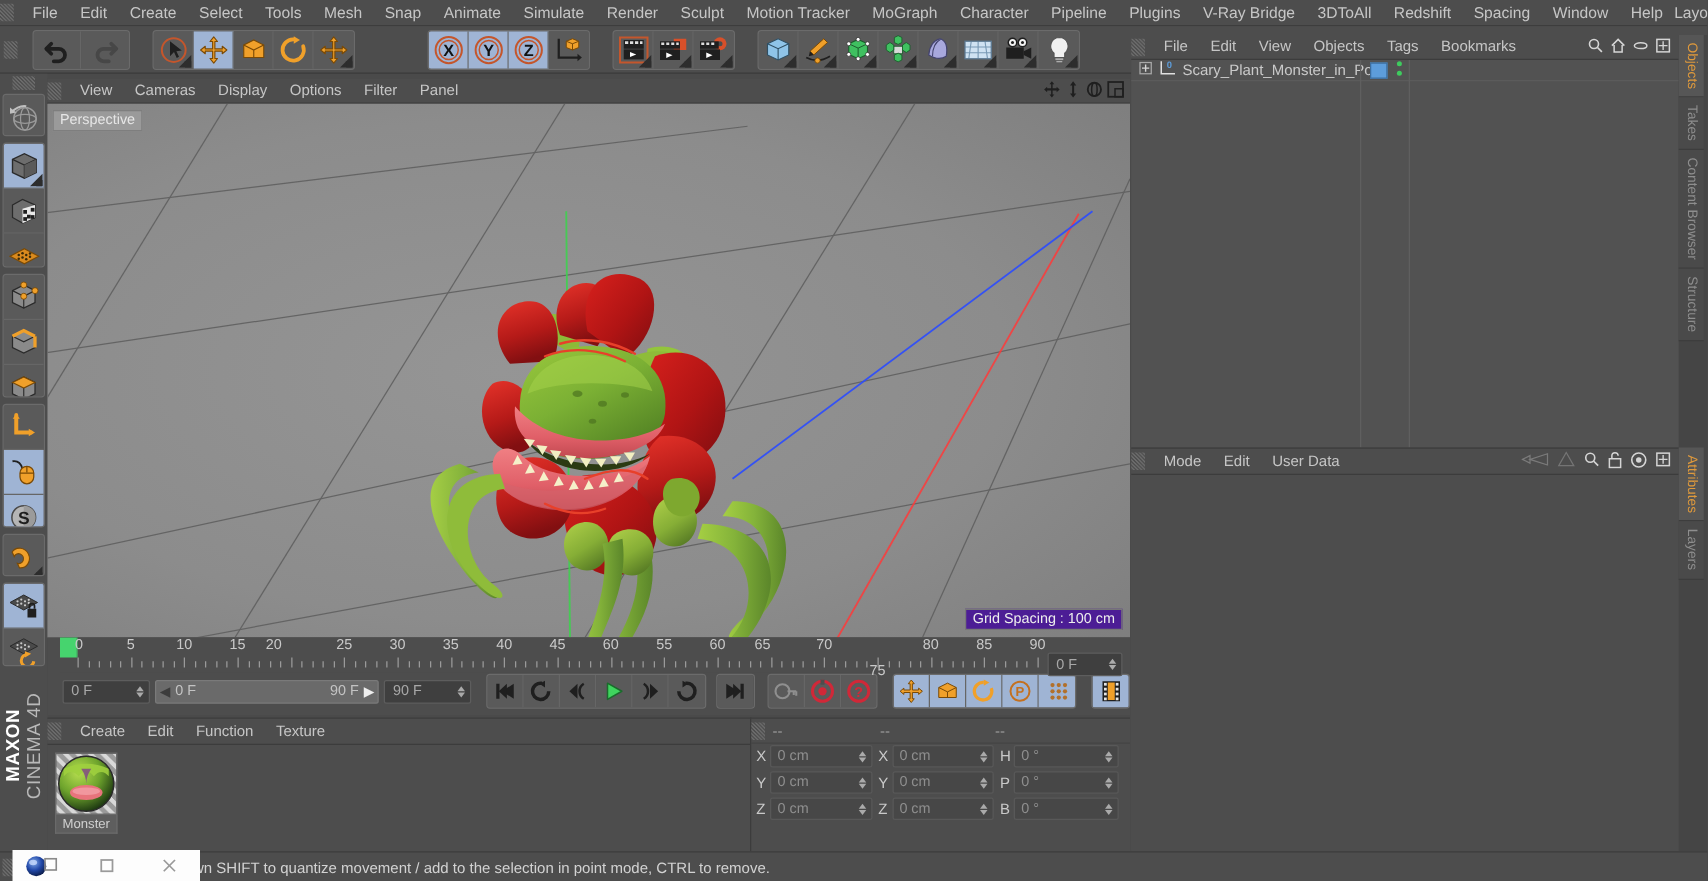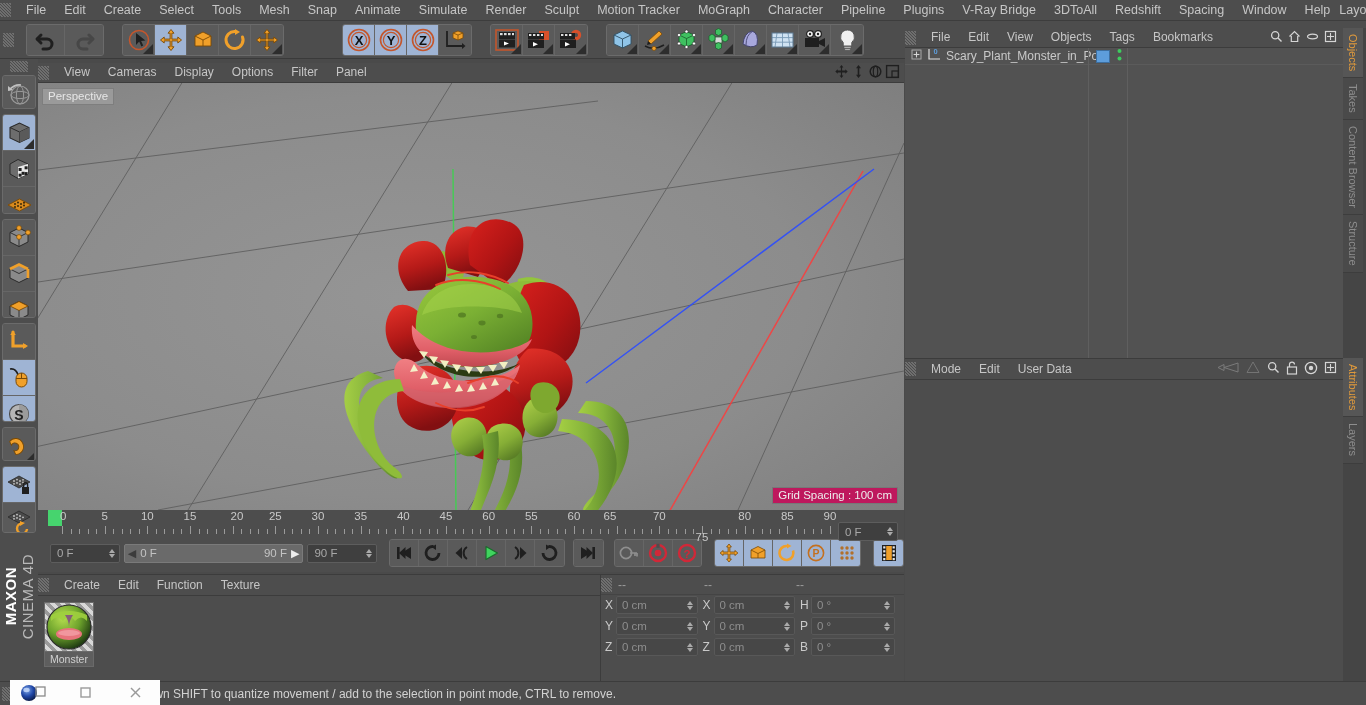--- a/index.html
+++ b/index.html
@@ -106,21 +106,21 @@
     overflow: hidden;
     text-decoration: underline;
   }
   #vp-label {
     position: absolute; left: 4px; top: 5px; z-index: 6;
     background: #9a9a9a; border: 1px solid #7e7e7e;
     color: #e6e6e6; font-size: 11.5px; padding: 1px 5px 2px 5px;
   }
   #grid-spacing {
     position: absolute; right: 6px; bottom: 6px; z-index: 6;
-    background: #be185d; border: 1px solid #777;
+    background: #4c1d95; border: 1px solid #777;
     color: #ededed; font-size: 11.5px; padding: 1px 5px 2px 5px;
   }
 
   
   #timeline { position: absolute; left: 38px; top: 510px; width: 866px; height: 62px; background: #4d4d4d; }
   #tl-ruler { position: relative; height: 28px; margin-left: 10px; background: #4d4d4d; }
   #tl-ruler .tickrow { position:absolute; left:0; bottom:4px; width:100%; height:8px; }
   #tl-ruler .tick { position: absolute; bottom: 0; width: 1px; background: #9a9a9a; }
   #tl-ruler .tl-num {
     position: absolute; top: 0px; font-size: 11.5px; color: #c9c9c9; transform: translateX(-50%);
@@ -808,21 +808,21 @@
 
   <div id="timeline">
     <div id="tl-ruler">
       <div id="tl-playhead"></div>
       <div id="tl-greenline"></div>
       <div id="tl-numbers">
           <div class="tl-num" style="left: 14px; transform: translateX(-2px);">0</div>
           <div class="tl-num" style="left: 56.6667px;">5</div>
           <div class="tl-num" style="left: 99.3333px;">10</div>
           <div class="tl-num" style="left: 142px;">15</div>
-          <div class="tl-num" style="left: 189px;">20</div>
+          <div class="tl-num" style="left: 171px;">20</div>
           <div class="tl-num" style="left: 227.333px;">25</div>
           <div class="tl-num" style="left: 270px;">30</div>
           <div class="tl-num" style="left: 312.667px;">35</div>
           <div class="tl-num" style="left: 355.333px;">40</div>
           <div class="tl-num" style="left: 398px;">45</div>
           <div class="tl-num" style="left: 440.667px;">60</div>
           <div class="tl-num" style="left: 483.333px;">55</div>
           <div class="tl-num" style="left: 526px;">60</div>
           <div class="tl-num" style="left: 562px;">65</div>
           <div class="tl-num" style="left: 611.333px;">70</div>

